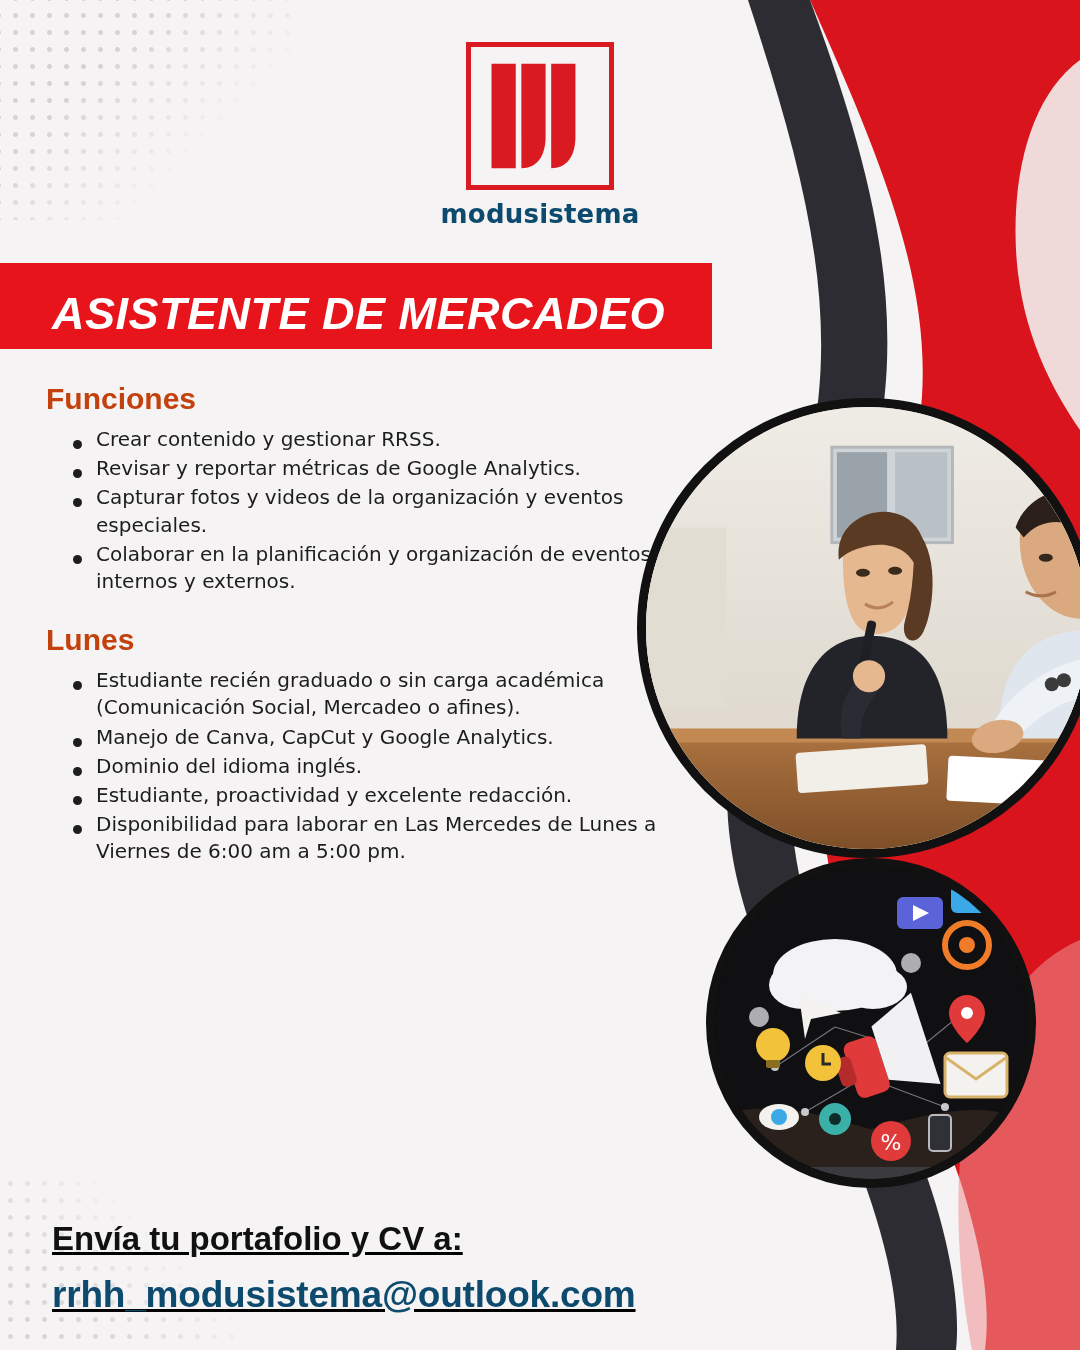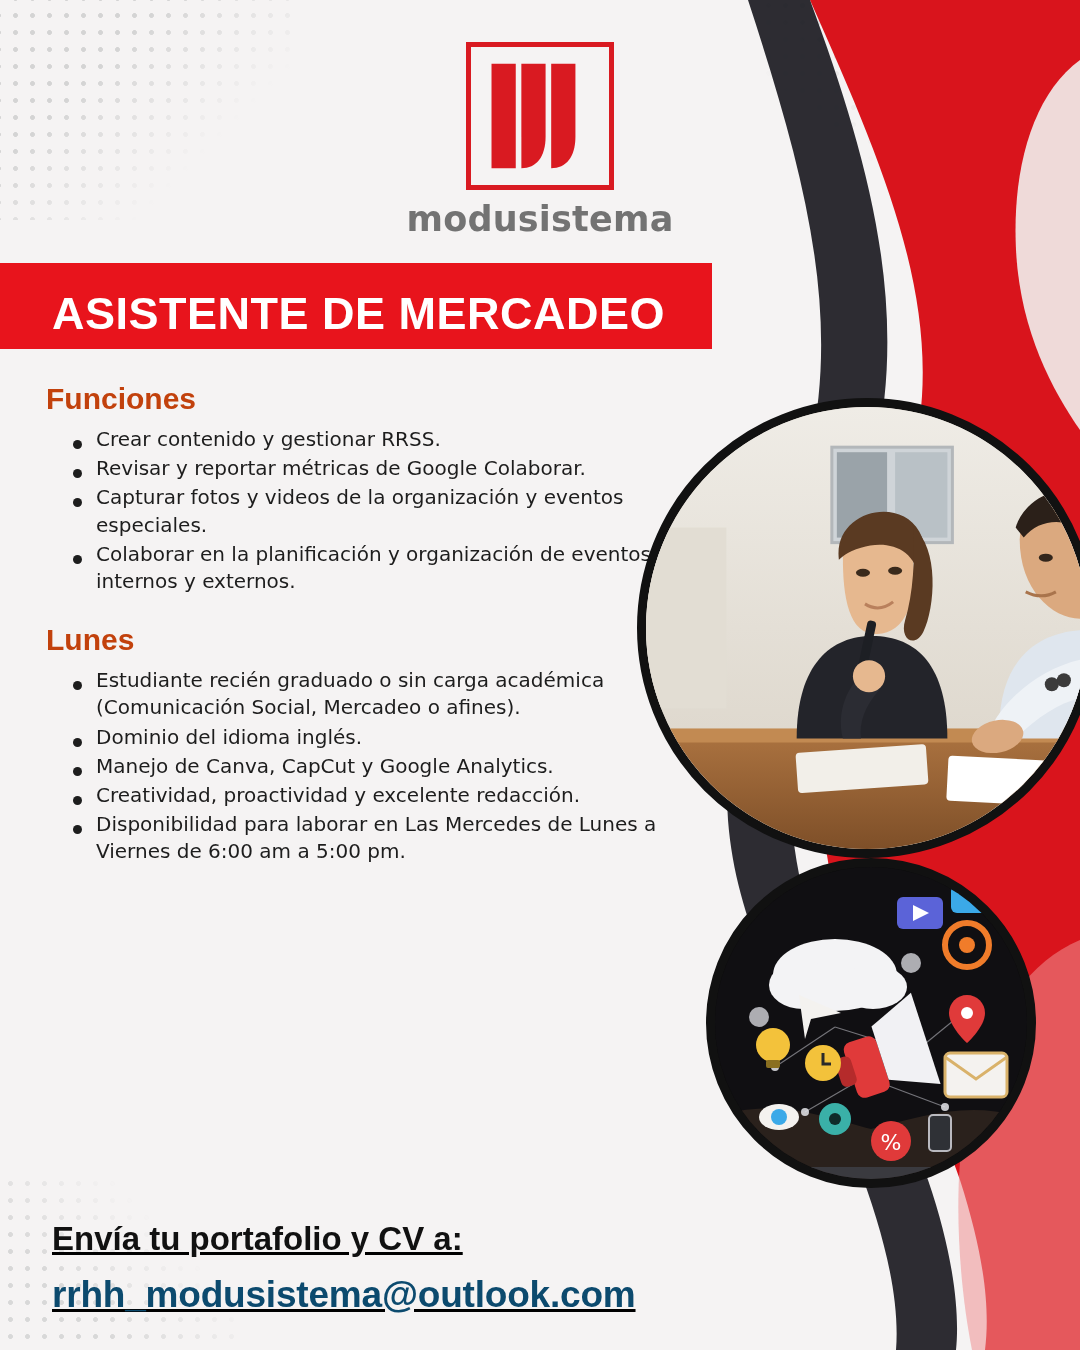--- a/index.html
+++ b/index.html
@@ -68,43 +68,44 @@
     align-items: center;
   }
   .logo-mark {
     width: 148px; height: 148px;
     border: 5px solid #d91a21;
     box-sizing: border-box;
     display: block;
   }
   .logo-text {
     margin-top: 9px;
-    font-size: 35px;
-    font-weight: bold;
-    color: #737373;
+    font-size: 26px;
+    font-weight: bold;
+    color: #0c4a6e;
     letter-spacing: .2px;
     font-family: "DejaVu Sans", sans-serif;
   }
 
   
   .title-bar {
     position: absolute;
     left: 0; top: 263px;
     width: 712px; height: 86px;
     background: #e8141c;
     display: flex;
     align-items: center;
   }
   .title-bar h1 {
     margin: 16px 0 0 52px;
     color: #ffffff;
     font-size: 45px;
     font-weight: bold;
     letter-spacing: .5px;
     font-family: "Liberation Sans", sans-serif;
+    font-style: italic;
   }
 
   
   .content {
     position: absolute;
     left: 46px; top: 382px;
     width: 660px;
   }
   .section-head {
     font-size: 30px;
@@ -214,31 +215,31 @@
 
   <div class="title-bar">
     <h1>ASISTENTE DE MERCADEO</h1>
   </div>
 
   <div class="content">
 
     <h2 class="section-head">Funciones</h2>
     <ul class="bullets">
       <li>Crear contenido y gestionar RRSS.</li>
-      <li>Revisar y reportar métricas de Google Colaborar.</li>
+      <li>Revisar y reportar métricas de Google Analytics.</li>
       <li>Capturar fotos y videos de la organización y eventos especiales.</li>
       <li>Colaborar en la planificación y organización de eventos internos y externos.</li>
     </ul>
 
     <h2 class="section-head perfil">Lunes</h2>
     <ul class="bullets">
       <li>Estudiante recién graduado o sin carga académica (Comunicación Social, Mercadeo o afines).</li>
+      <li>Manejo de Canva, CapCut y Google Analytics.</li>
       <li>Dominio del idioma inglés.</li>
-      <li>Manejo de Canva, CapCut y Google Analytics.</li>
-      <li>Creatividad, proactividad y excelente redacción.</li>
+      <li>Estudiante, proactividad y excelente redacción.</li>
       <li>Disponibilidad para laborar en Las Mercedes de Lunes a Viernes de 6:00 am a 5:00 pm.</li>
     </ul>
   </div>
 
   <div class="circle circle-main">
     <svg class="photo-svg" viewBox="0 0 440 440">
       <defs>
         <linearGradient id="wallg" x1="0" y1="0" x2="0" y2="1">
           <stop offset="0%" stop-color="#efece6"></stop>
           <stop offset="100%" stop-color="#d9d2c6"></stop>

